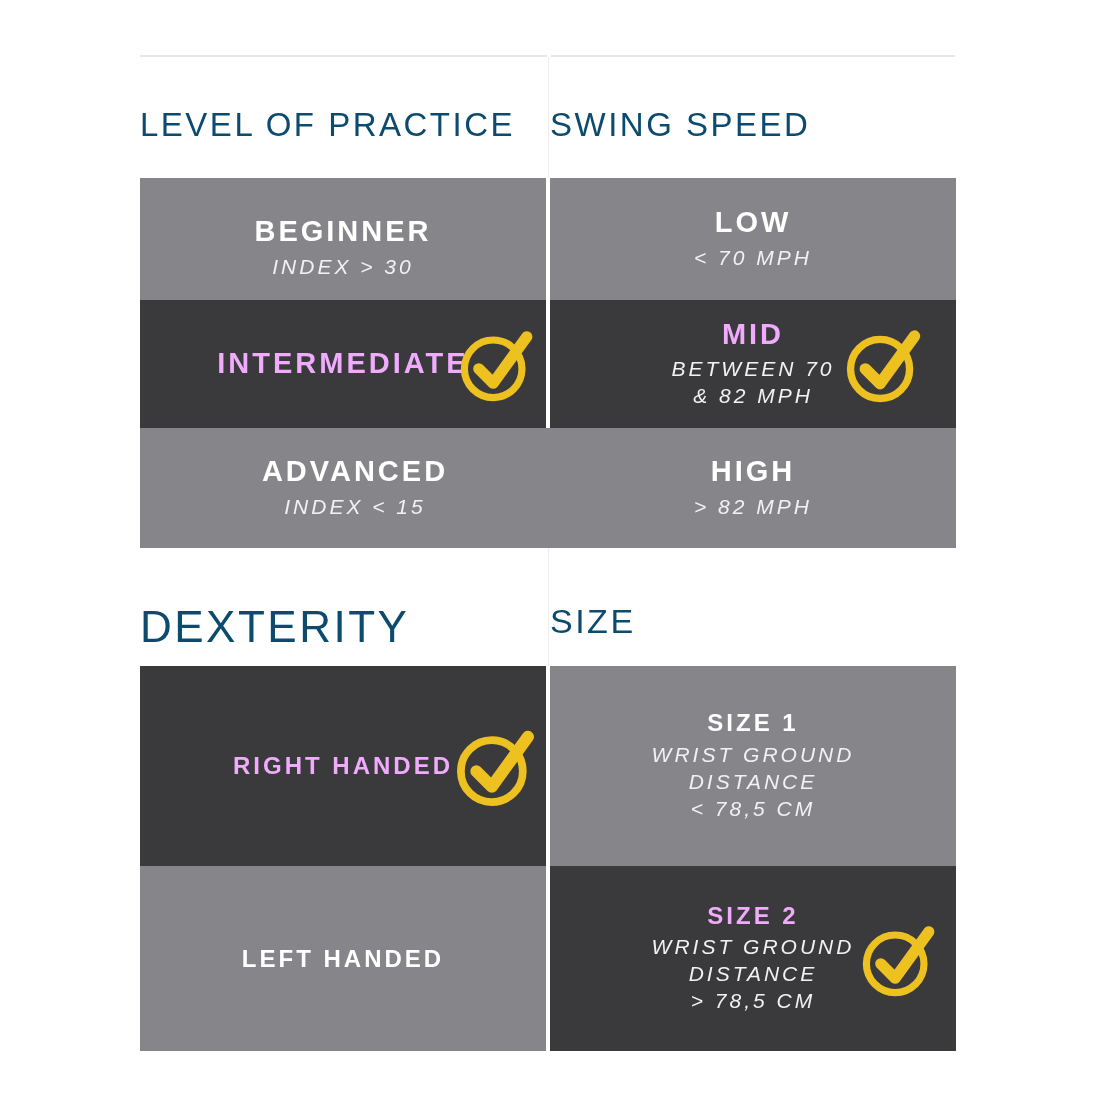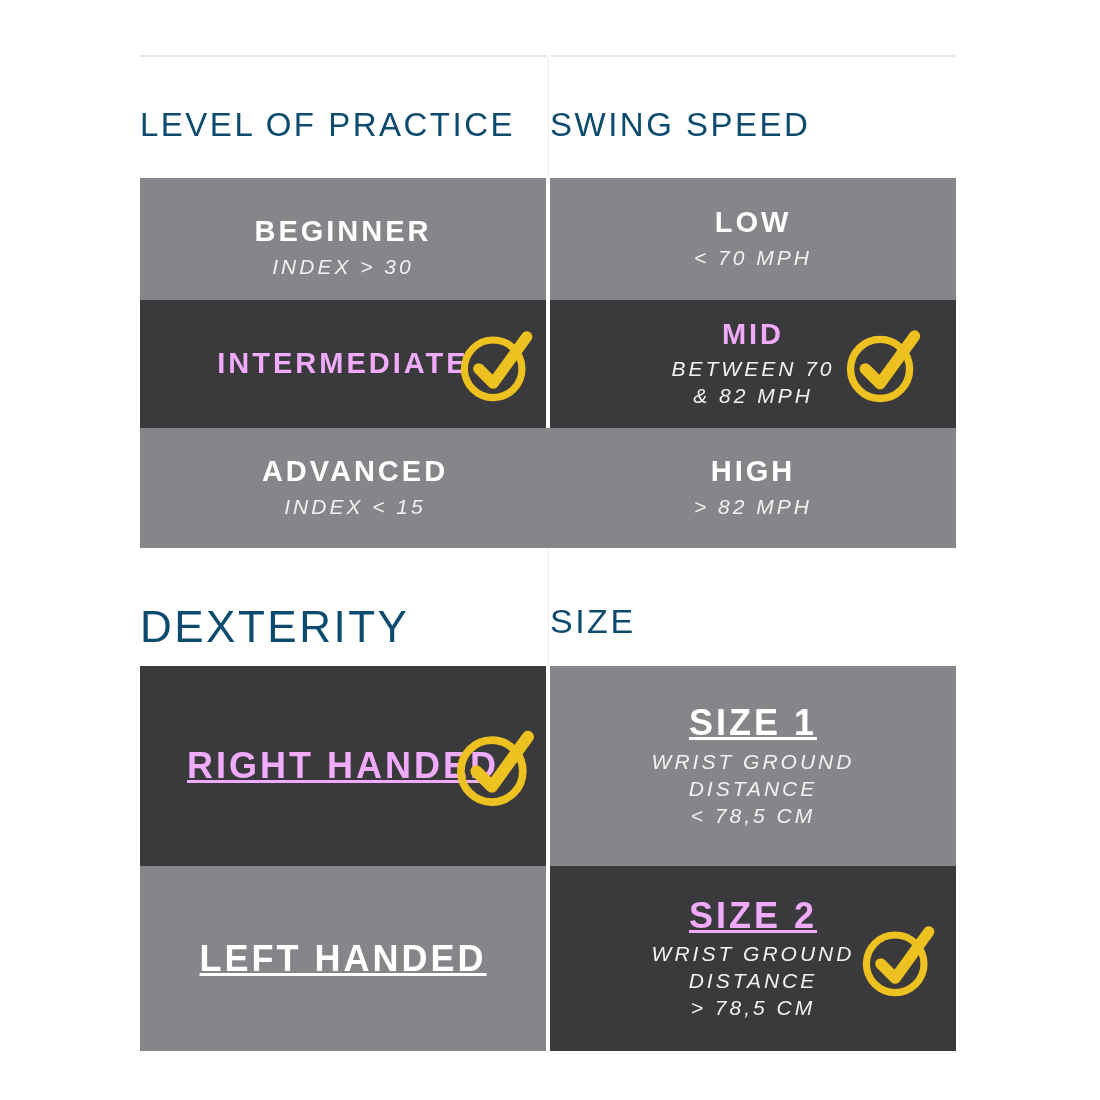--- a/index.html
+++ b/index.html
@@ -42,21 +42,21 @@
     align-items: center; justify-content: center;
     text-align: center;
   }
   .opt.gray { background: #868589; }
   .opt.dark { background: #3a393c; }
   .opt-label {
     font-size: 29px; font-weight: bold;
     letter-spacing: 3px; color: #ffffff;
     line-height: 1.15;
   }
-  .opt-label.big { font-size: 36px; text-decoration: underline; }
+  .opt-label.big { font-size: 24px; }
   .opt-label.yellow { color: #f0abfc; }
   .opt-sub {
     font-size: 21px; font-style: italic;
     letter-spacing: 3px; color: #f2f2f2;
     line-height: 1.28; margin-top: 5px;
   }
   .check {
     position: absolute; top: 50%;
     transform: translateY(-50%);
   }

